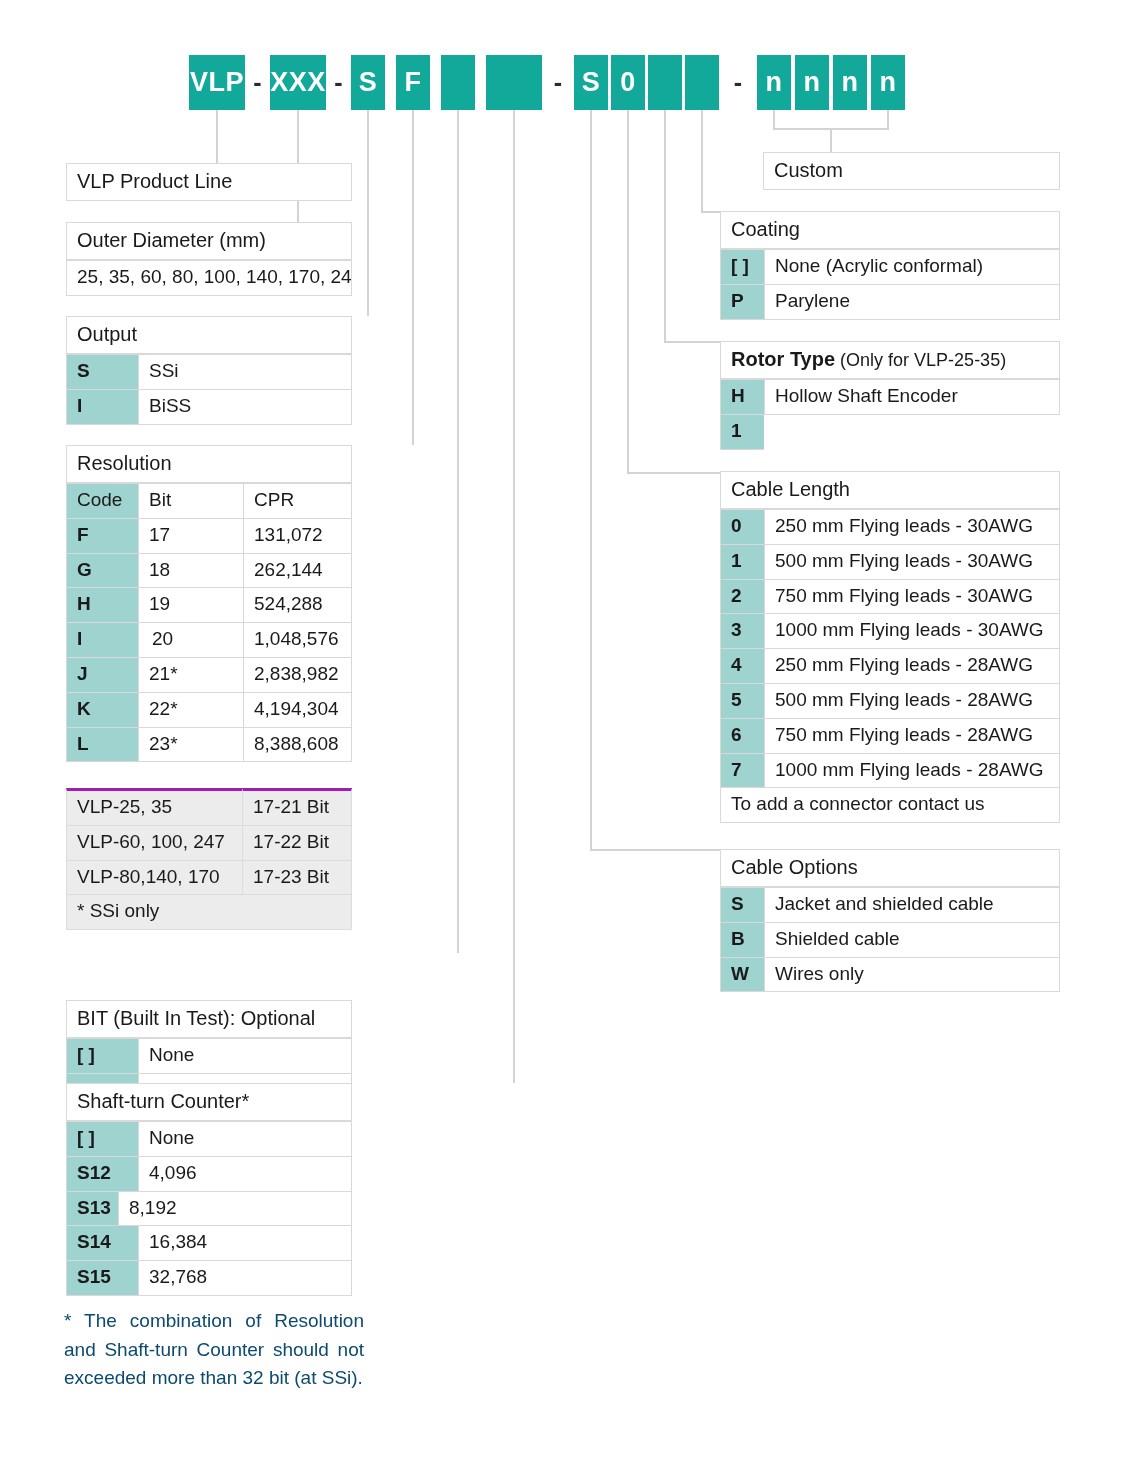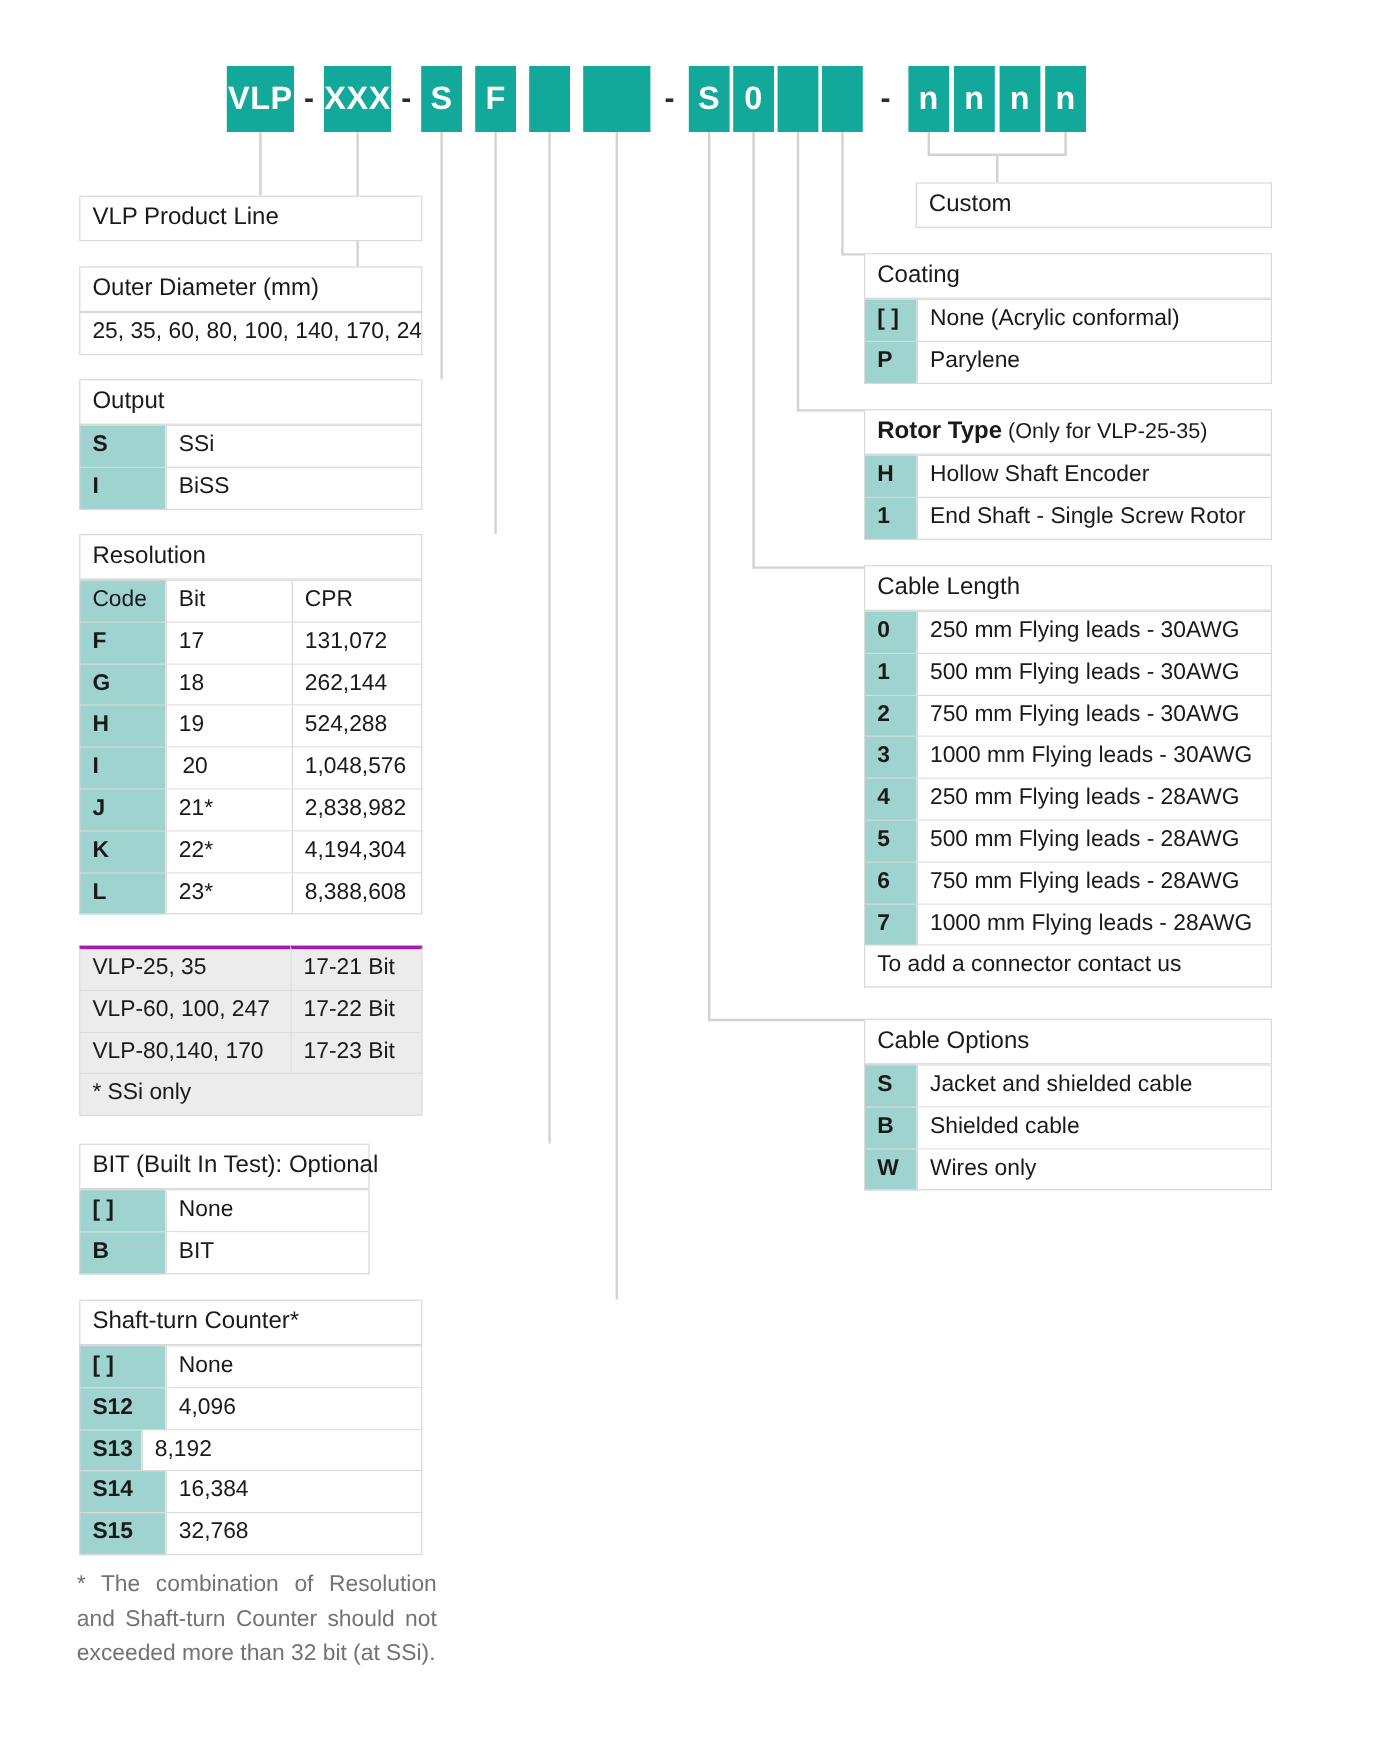--- a/index.html
+++ b/index.html
@@ -79,21 +79,21 @@
   .greybox .cell.left{flex:1;border-right:none;}
   .greybox .cell.right{width:110px;}
   .greybox .cell.full{flex:1;}
 
   
   .footnote{
     position:absolute;
     font-size:19px;
     line-height:1.5;
     text-align:justify;
-    color:#737373;
+    color:#0c4a6e;
   }
 </style>
 </head>
 <body>
 
 <div id="stage">
 
   <svg id="lines" viewBox="0 0 1146 1459">
 
     <path d="M217,110 L217,163"></path>
@@ -219,21 +219,21 @@
     </div>
     <div class="row">
       <div class="cell left">VLP-80,140, 170</div>
       <div class="cell right">17-23 Bit</div>
     </div>
     <div class="row">
       <div class="cell full">* SSi only</div>
     </div>
   </div>
 
-  <div class="card" style="left:66px;top:953px;width:242px;">
+  <div class="card" style="left:66px;top:1000px;width:286px;">
     <div class="hdr">BIT (Built In Test): Optional</div>
     <div class="row first">
       <div class="cell code" style="width:72px;">[ ]</div>
       <div class="cell val">None</div>
     </div>
     <div class="row">
       <div class="cell code" style="width:72px;">B</div>
       <div class="cell val">BIT</div>
     </div>
   </div>
@@ -281,21 +281,20 @@
   </div>
 
   <div class="card" style="left:720px;top:341px;width:340px;">
     <div class="hdr bold"><span>Rotor Type</span><span class="sub"> (Only for VLP-25-35)</span></div>
     <div class="row first">
       <div class="cell code" style="width:44px;">H</div>
       <div class="cell val">Hollow Shaft Encoder</div>
     </div>
     <div class="row">
       <div class="cell code" style="width:44px;">1</div>
-      <div class="cell val">End Shaft - Single Screw Rotor</div>
     </div>
   </div>
 
   <div class="card" style="left:720px;top:471px;width:340px;">
     <div class="hdr">Cable Length</div>
     <div class="row first">
       <div class="cell code" style="width:44px;">0</div>
       <div class="cell val">250 mm Flying leads - 30AWG</div>
     </div>
     <div class="row">

